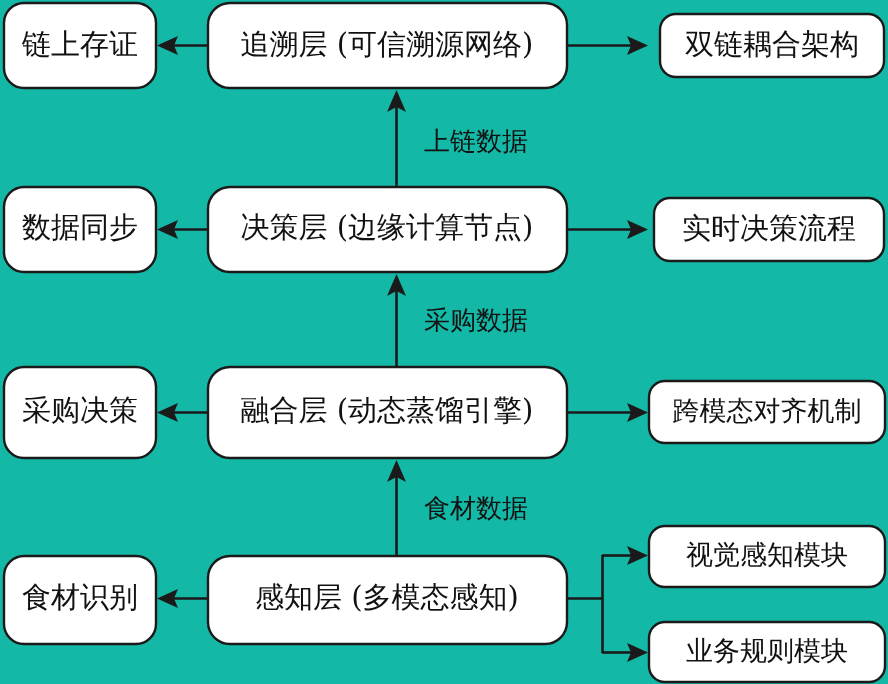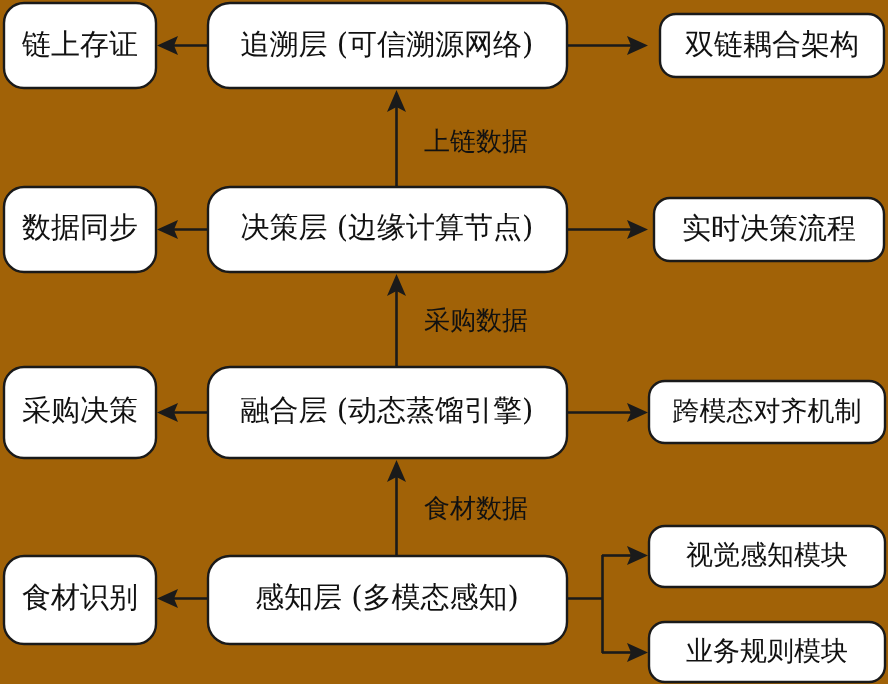--- a/index.html
+++ b/index.html
@@ -10,21 +10,21 @@
   body {
     width: 888px;
     height: 684px;
     overflow: hidden;
     font-family: "DejaVu Sans", "Liberation Sans", sans-serif;
   }
   #diagram-root {
     position: relative;
     width: 888px;
     height: 684px;
-    background: #a16207;
+    background: #14b8a6;
   }
   svg#flow-svg {
     position: absolute;
     top: 0;
     left: 0;
     width: 888px;
     height: 684px;
     display: block;
   }
   .node-rect {

